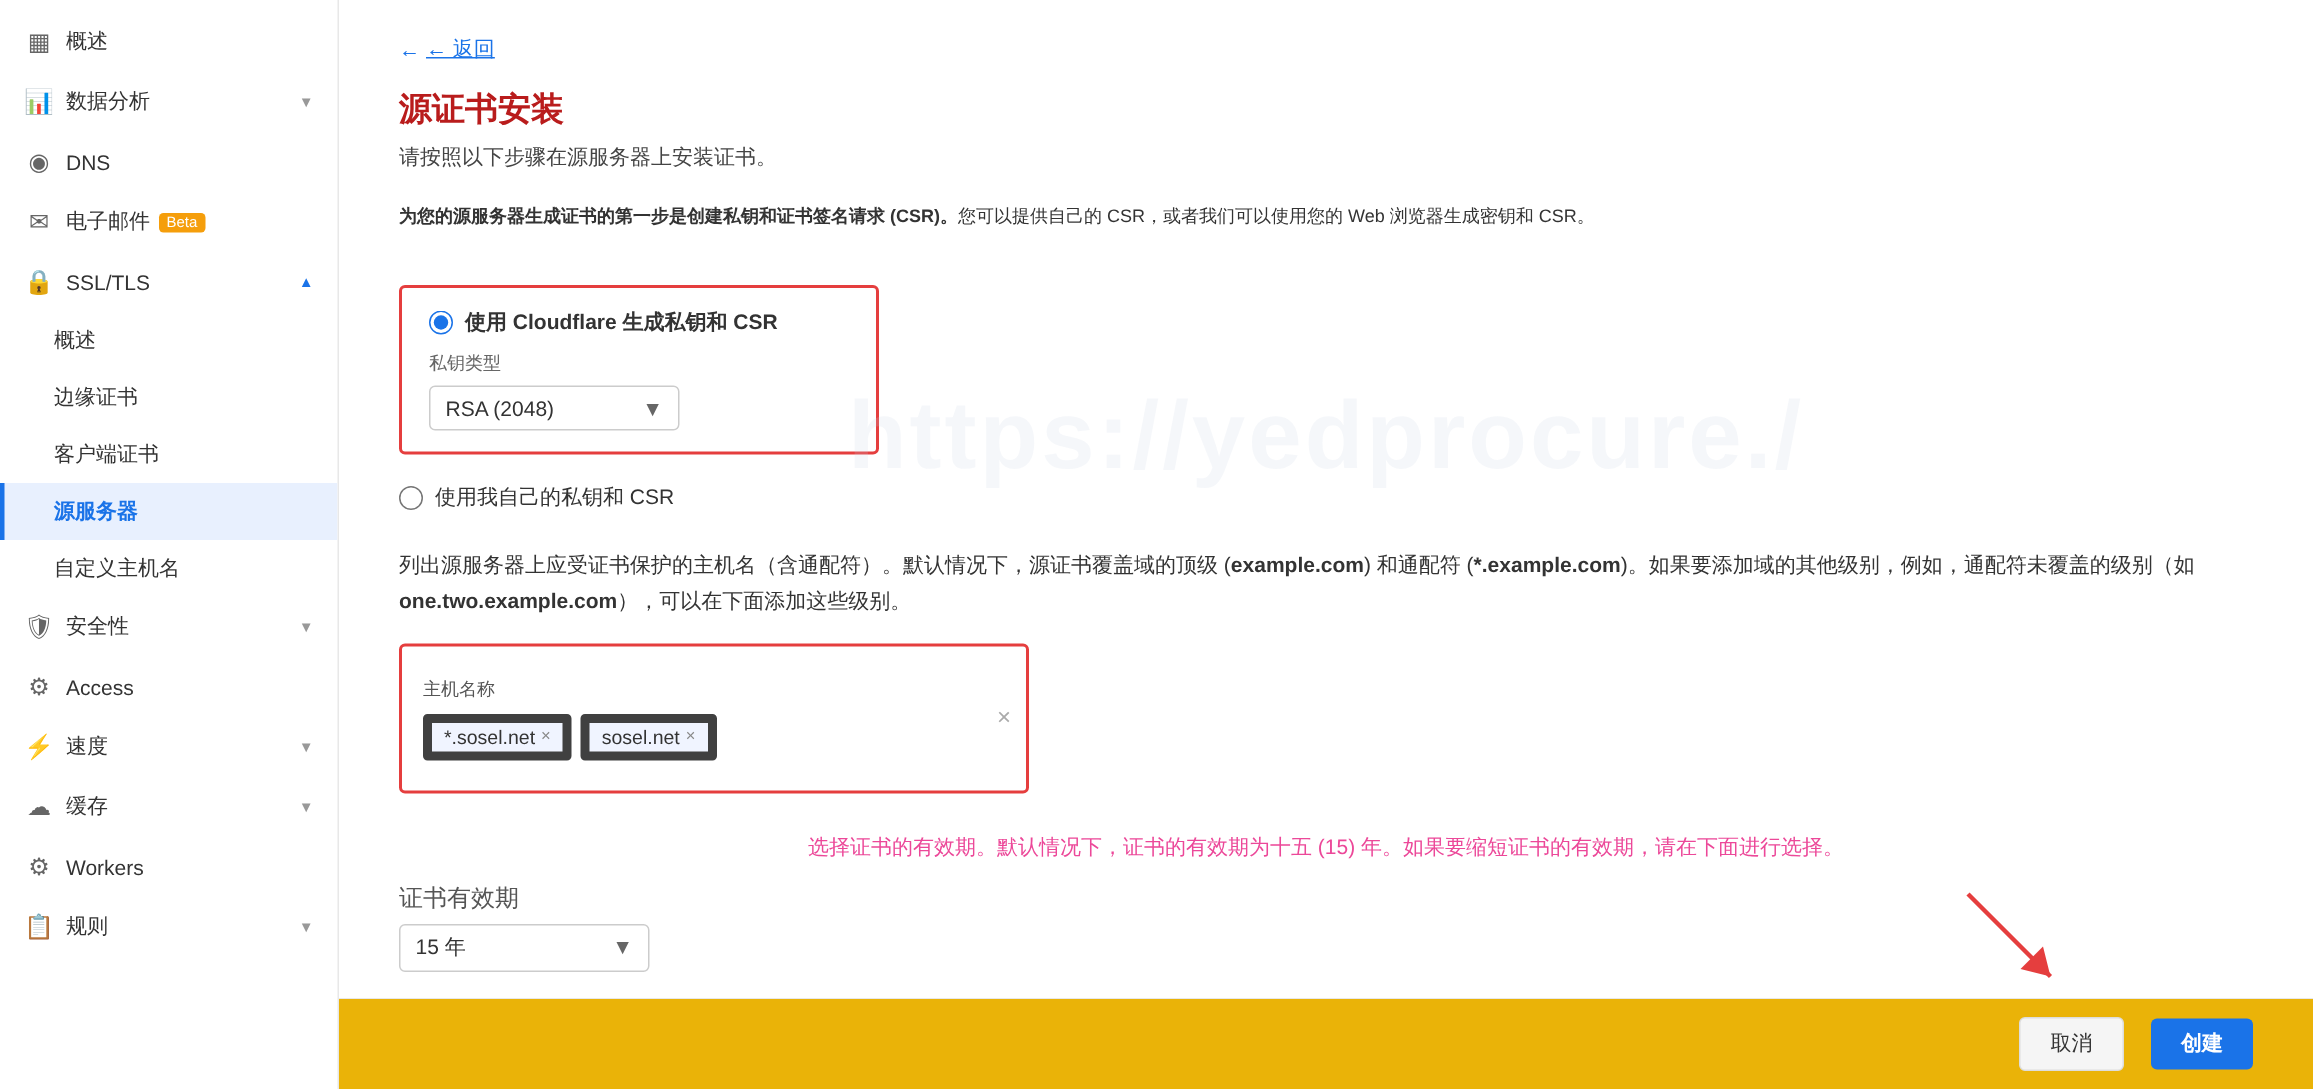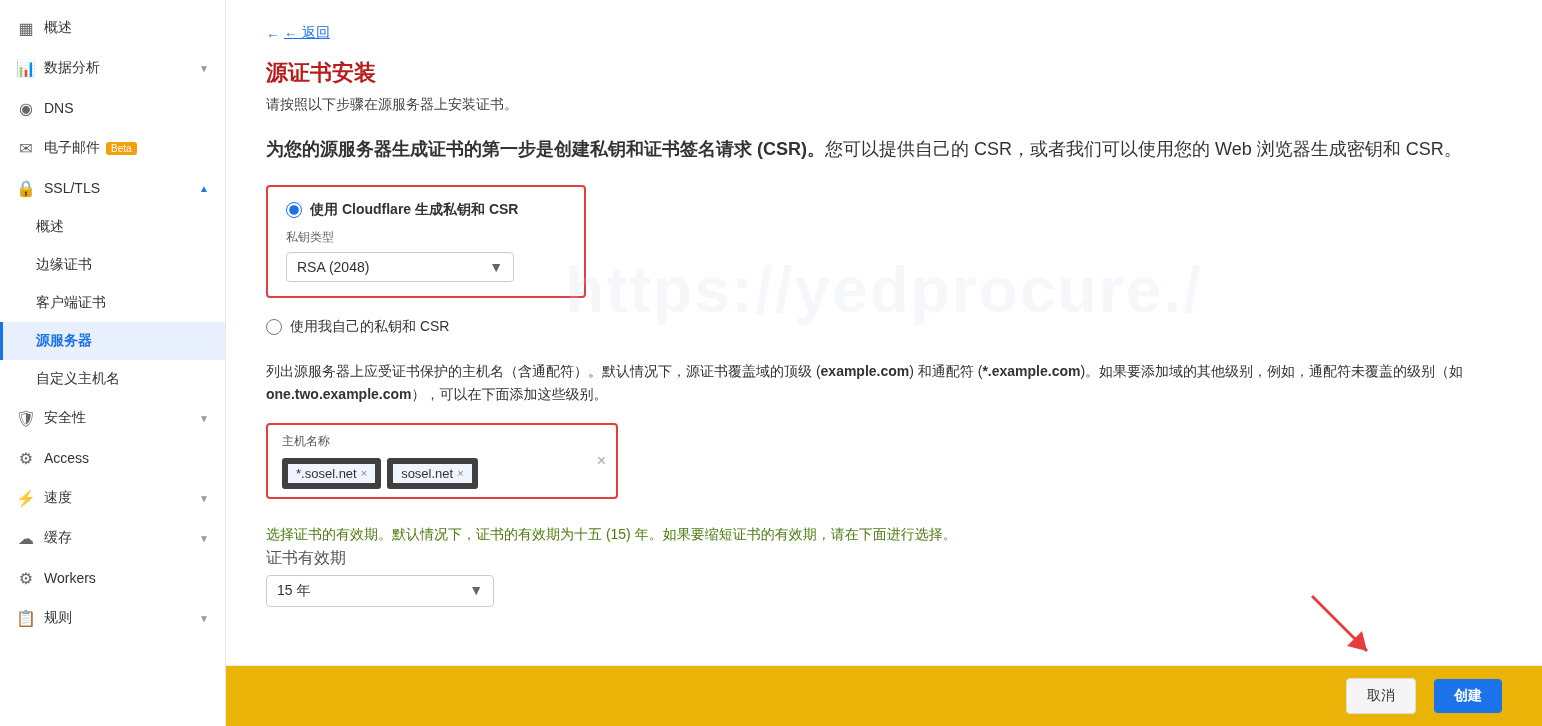--- a/index.html
+++ b/index.html
@@ -96,24 +96,24 @@
       margin-bottom: 8px;
     }
 
     .page-subtitle {
       font-size: 14px;
       color: #444;
       margin-bottom: 20px;
     }
 
     .desc-text {
-      font-size: 18px;
+      font-size: 12px;
       color: #333;
       line-height: 1.7;
-      margin-bottom: 20px;
+      margin-bottom: 36px;
     }
     .desc-text strong { font-weight: 700; }
 
     
     .option-box {
       border: 2px solid #e53e3e;
       border-radius: 4px;
       padding: 14px 18px;
       margin-bottom: 20px;
       display: inline-block;
@@ -136,21 +136,21 @@
       color: #666;
       margin-top: 10px;
       margin-bottom: 6px;
     }
     .select-box {
       display: flex;
       align-items: flex-start;
       border: 1px solid #ccc;
       border-radius: 4px;
       padding: 6px 10px;
-      width: 228px;
+      width: 167px;
       background: #fff;
       cursor: pointer;
       font-size: 14px;
       color: #333;
     }
     .select-box .arrow { margin-left: auto; color: #666; }
 
     .radio-row2 {
       display: flex;
       align-items: center;
@@ -169,23 +169,23 @@
       font-size: 14px;
       color: #333;
       line-height: 1.7;
       margin-bottom: 16px;
     }
 
     
     .hostname-box {
       border: 2px solid #e53e3e;
       border-radius: 4px;
-      padding: 8px 14px;
+      padding: 20px 14px;
       margin-bottom: 24px;
-      width: 352px;
+      width: 420px;
       position: relative;
     }
     .hostname-label {
       font-size: 12px;
       color: #555;
       margin-bottom: 8px;
     }
     .hostname-tags {
       display: flex;
       align-items: center;
@@ -215,23 +215,24 @@
       right: 10px;
       top: 50%;
       transform: translateY(-50%);
       color: #aaa;
       cursor: pointer;
       font-size: 16px;
     }
 
     .validity-desc {
       font-size: 14px;
-      color: #4d7c0f;
+      color: #ec4899;
       line-height: 1.7;
-      margin-bottom: 1px;
+      margin-bottom: 12px;
+      text-align: center;
     }
     .validity-label {
       font-size: 16px;
       color: #555;
       margin-bottom: 6px;
     }
 
     
     .bottom-bar {
       position: absolute;

